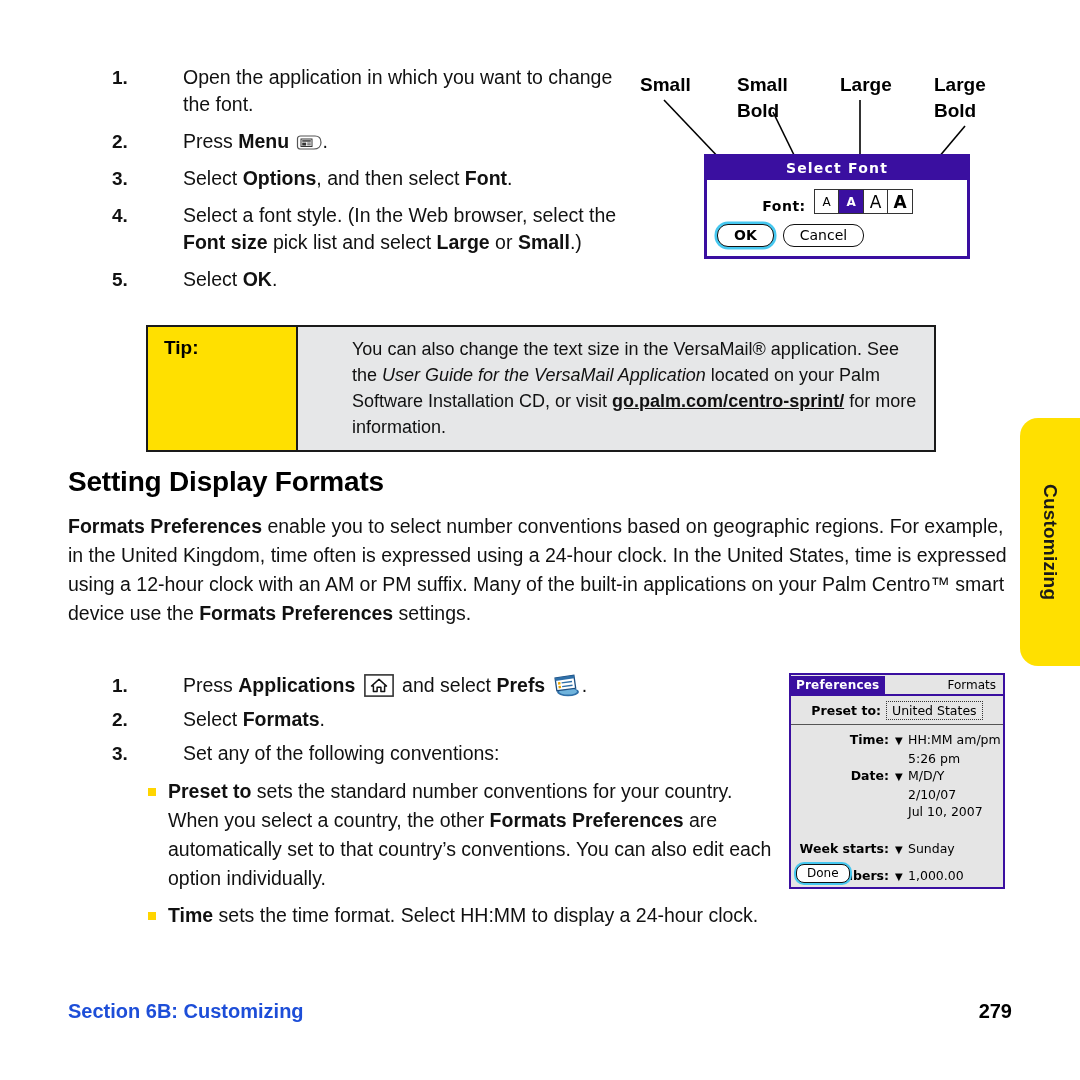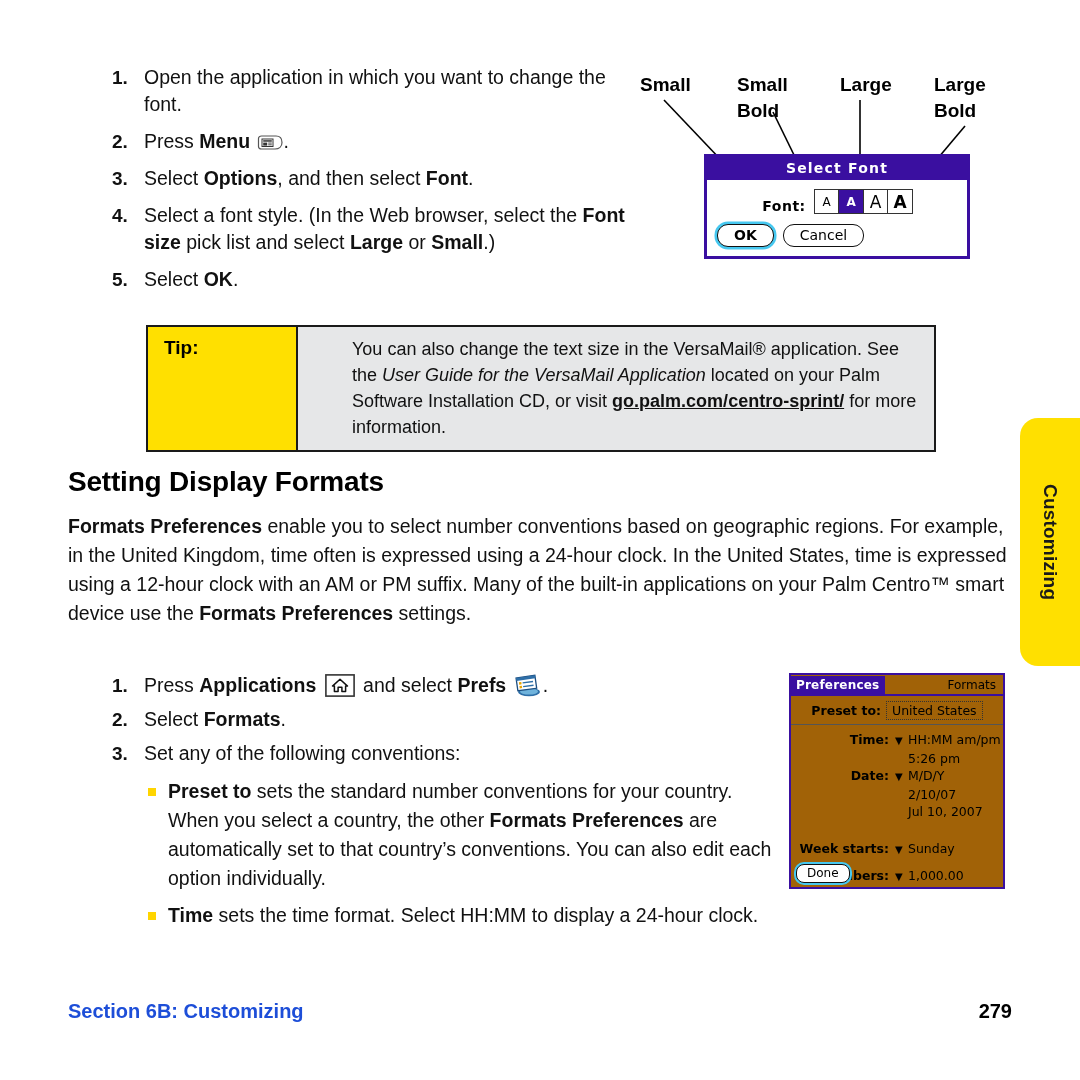--- a/index.html
+++ b/index.html
@@ -65,20 +65,21 @@
     flex: 0 0 32px;
     font-size: 19px;
     font-weight: bold;
     line-height: 27px;
     color: #111;
   }
   .step-text {
     font-size: 19.5px;
     line-height: 27px;
     color: #111;
+    margin-left: 39px;
   }
   .step-text b { font-weight: bold; }
 
   
   .menu-key {
     display: inline-block;
     width: 26px;
     height: 15px;
     vertical-align: -2px;
     margin: 0 1px;
@@ -303,21 +304,21 @@
   .bullet-text b { font-weight: bold; }
 
   
   .prefscr {
     position: absolute;
     left: 789px;
     top: 673px;
     width: 216px;
     height: 216px;
     border: 2px solid #3A0FA0;
-    background: #a16207;
+    background: #e5e5e5;
     box-sizing: border-box;
     font-family: "DejaVu Sans", sans-serif;
     color: #000;
   }
   .pf-titlebar {
     display: flex;
     align-items: center;
     justify-content: space-between;
     height: 19px;
     border-bottom: 2px solid #3A0FA0;

